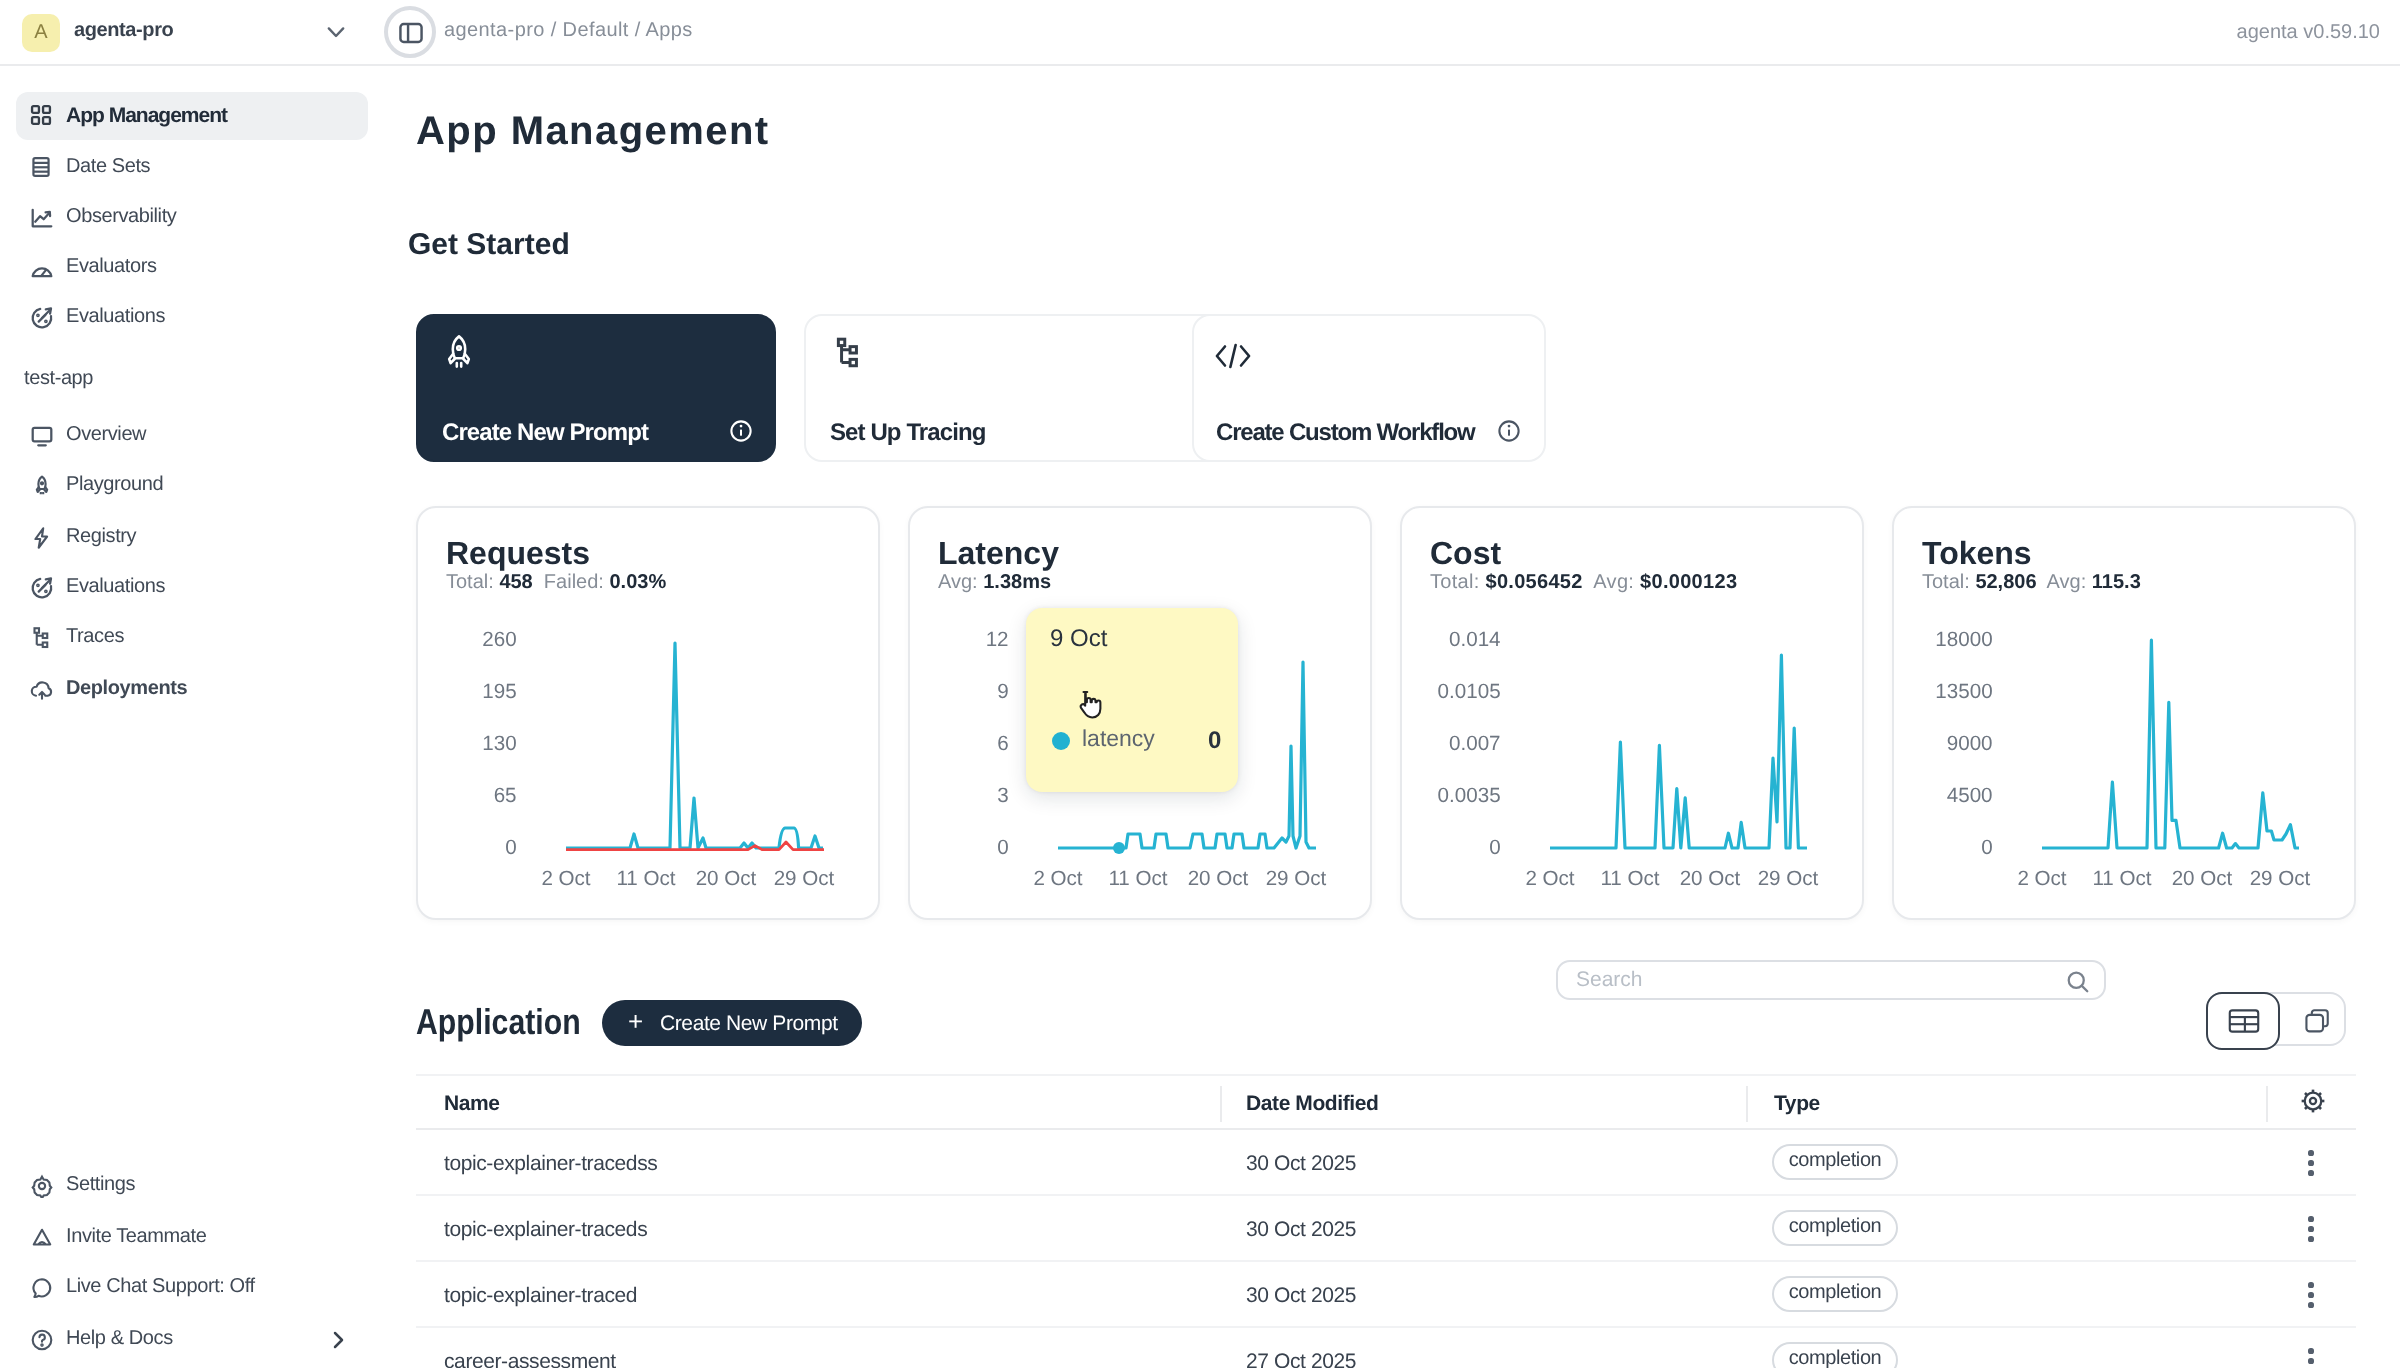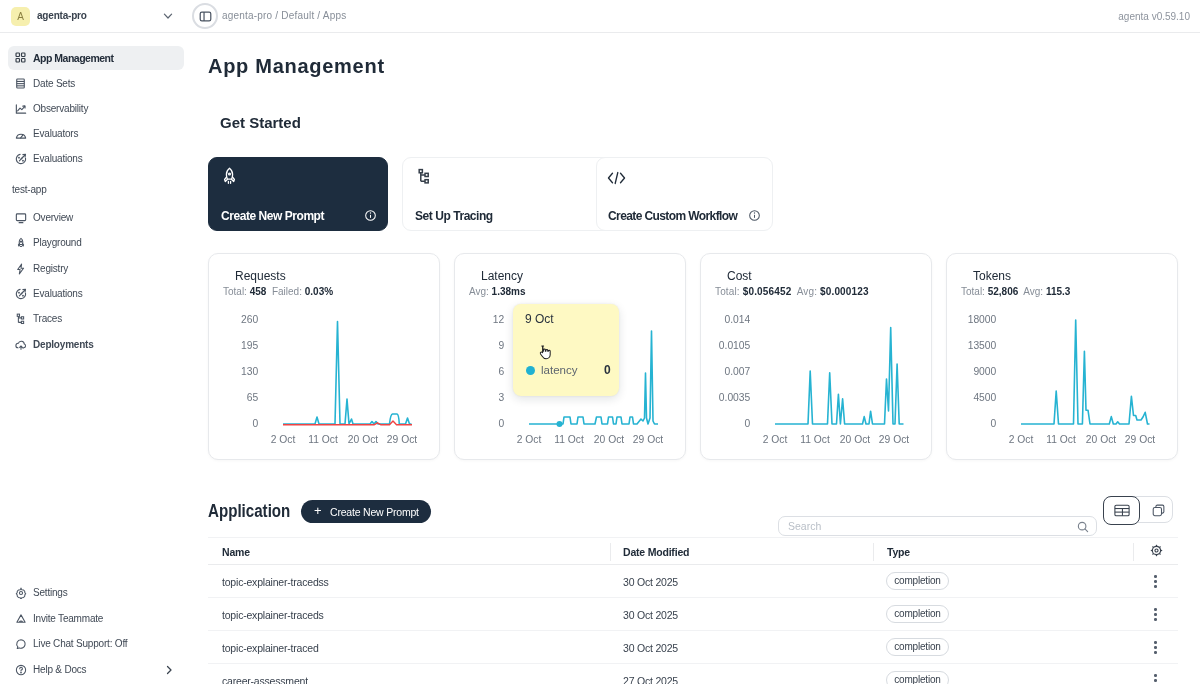--- a/index.html
+++ b/index.html
@@ -31,42 +31,42 @@
   border:1px solid #eef0f2; background:#fff; }
 .gcard .glabel { position:absolute; left:12px; top:51px; font-size:12px; font-weight:700;
   letter-spacing:-.45px; color:#202b38; white-space:nowrap; }
 .gcard .ginfo { position:absolute; top:52px; }
 .gcard.dark { background:#1d2d3f; border-color:#1d2d3f; }
 .gcard.dark .glabel { color:#fff; }
 .gicon { position:absolute; left:13px; top:10px; }
 
 .stat { position:absolute; top:253px; width:232px; height:207px; border:1px solid #e7e9ec;
   border-radius:10px; background:#fff; box-shadow:0 1px 3px rgba(16,24,40,.035); }
-.stat .t1 { position:absolute; left:26px; top:15px; font-size:12px; font-weight:400; color:#202b38; }
+.stat .t1 { position:absolute; left:14px; top:15px; font-size:16px; font-weight:700; color:#202b38; }
 .stat .t2 { position:absolute; left:14px; top:32px; font-size:10px; letter-spacing:0; color:#868d97; }
 .stat .t2 b { color:#202b38; }
 .stat svg.chart { position:absolute; left:0; top:52px; }
 .tick { font-size:10.3px; fill:#6e7681; }
 .xlab { font-size:10.3px; fill:#6e7681; }
 
 .tip { position:absolute; left:513px; top:304px; width:106px; height:92px; background:#fef9c3;
   border-radius:8px; box-shadow:0 3px 10px rgba(20,30,40,.12), 0 0 2px rgba(20,30,40,.08); z-index:4; }
 .tip .d { position:absolute; left:12px; top:8px; font-size:12px; color:#2a333e; }
 .tip .dot { position:absolute; left:13px; top:62px; width:9px; height:9px; border-radius:50%; background:#21b1d1; }
 .tip .lat { position:absolute; left:28px; top:60px; font-size:11.5px; color:#5d656f; }
 .tip .val { position:absolute; left:91px; top:59px; font-size:12px; font-weight:700; color:#2a333e; }
 .cursor { position:absolute; left:538px; top:345px; z-index:5; }
 
 .apph { position:absolute; left:208px; top:501px; font-size:18px; font-weight:700; color:#202b38;
   transform:scaleX(.84); transform-origin:0 0; white-space:nowrap; }
 .newbtn { position:absolute; left:301px; top:500px; width:130px; height:23px; background:#1d2d3f;
   color:#fff; border-radius:11.5px; }
 .newbtn .pl { position:absolute; left:13px; top:3px; font-size:13px; font-weight:400; }
 .newbtn .tx { position:absolute; left:29px; top:6px; font-size:10.5px; letter-spacing:-.2px; }
-.search { position:absolute; left:778px; top:516px; width:319px; height:20px; border:1px solid #dcdfe4;
+.search { position:absolute; left:778px; top:480px; width:275px; height:20px; border:1px solid #dcdfe4;
   border-radius:7px; font-size:10.5px; color:#b9bfc7; line-height:18px; padding-left:9px; background:#fff; }
 .search svg { position:absolute; right:6px; top:3px; }
 .seg { position:absolute; left:1103px; top:496px; width:70px; height:27px; border:1px solid #dcdfe4;
   border-radius:8px; background:#fff; }
 .seg .sel { position:absolute; left:-1px; top:-1px; width:37px; height:29px; border:1.5px solid #39424e;
   border-radius:8px; background:#fff; }
 .seg svg { position:absolute; }
 
 .thead { position:absolute; left:208px; top:537px; width:970px; height:28px;
   border-top:1px solid #f1f2f4; border-bottom:1px solid #eaebed; font-size:10.5px; font-weight:700; color:#202b38; }
@@ -242,21 +242,21 @@
         <circle cx="8" cy="11.4" r=".5"></circle>
       </g>
     </svg>
   <span class="txt">Help &amp; Docs</span>
   <svg style="left:156px;top:7px" width="10" height="10" viewBox="0 0 12 12">
       <path d="M4.2 1.8L8.4 6l-4.2 4.2" fill="none" stroke="#39424e" stroke-width="1.5" stroke-linecap="round" stroke-linejoin="round"></path>
     </svg>
   </div>
 
 <div class="abs" style="left:208px;top:55px;font-size:20px;font-weight:700;letter-spacing:.72px;color:#202b38;white-space:nowrap;">App Management</div>
-<div class="abs" style="left:220px;top:114px;font-size:15px;font-weight:700;color:#202b38;white-space:nowrap;text-align:center;">Get Started</div>
+<div class="abs" style="left:204px;top:114px;font-size:15px;font-weight:700;color:#202b38;white-space:nowrap;text-align:center;">Get Started</div>
 
 <div class="gcard dark" style="left:208px;width:180px;">
   <svg class="gicon" style="left:14px;top:9px" width="13" height="19" viewBox="0 0 13 19">
       <g fill="none" stroke="#fff" stroke-width="1.3" stroke-linejoin="round" stroke-linecap="round">
         <path d="M6.5 1.2c2.1 1.6 3.1 3.9 3.1 6.4 0 1.7-.4 3.3-1 4.5H4.4c-.6-1.2-1-2.8-1-4.5 0-2.5 1-4.8 3.1-6.4z"></path>
         <circle cx="6.5" cy="7" r=".9"></circle>
         <path d="M3.6 9.9l-2 2.6.7 2.1 2-2.1M9.4 9.9l2 2.6-.7 2.1-2-2.1M5.4 14.5v1.8M7.6 14.5v1.8"></path>
       </g>
     </svg>
   <div class="glabel">Create New Prompt</div>

